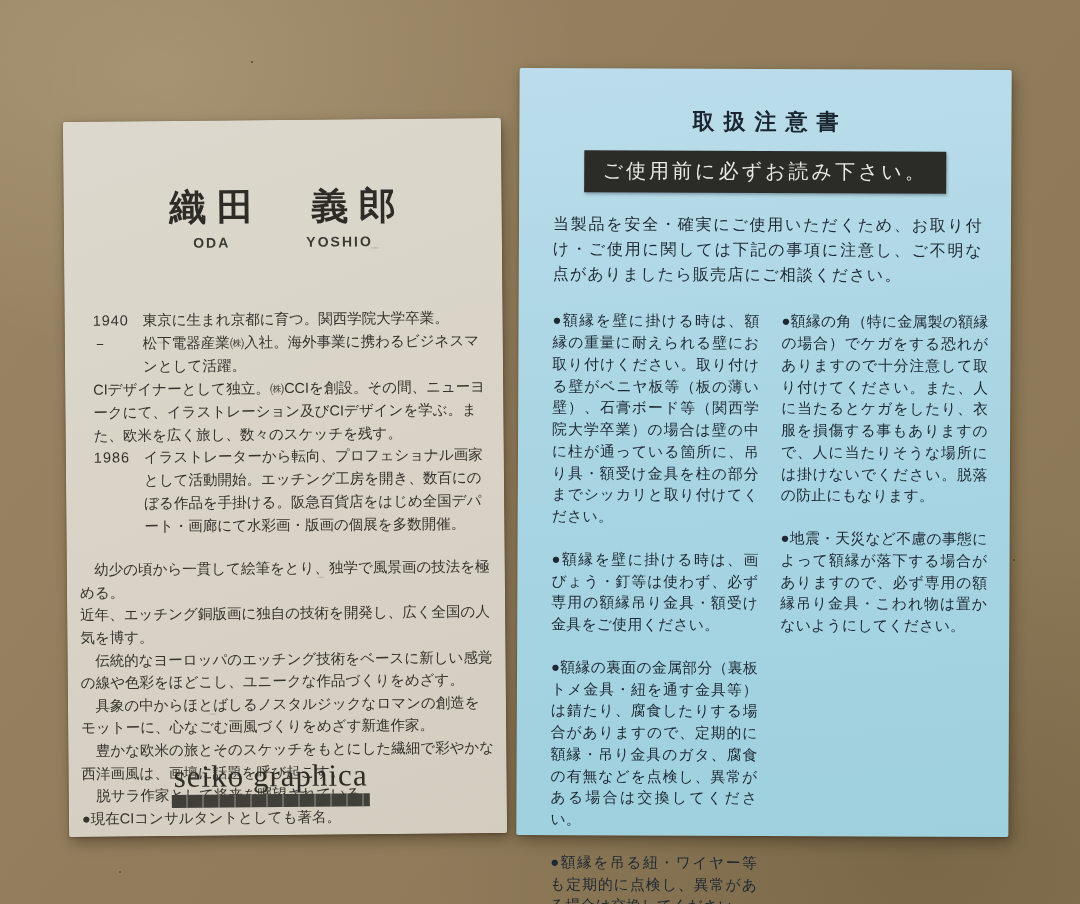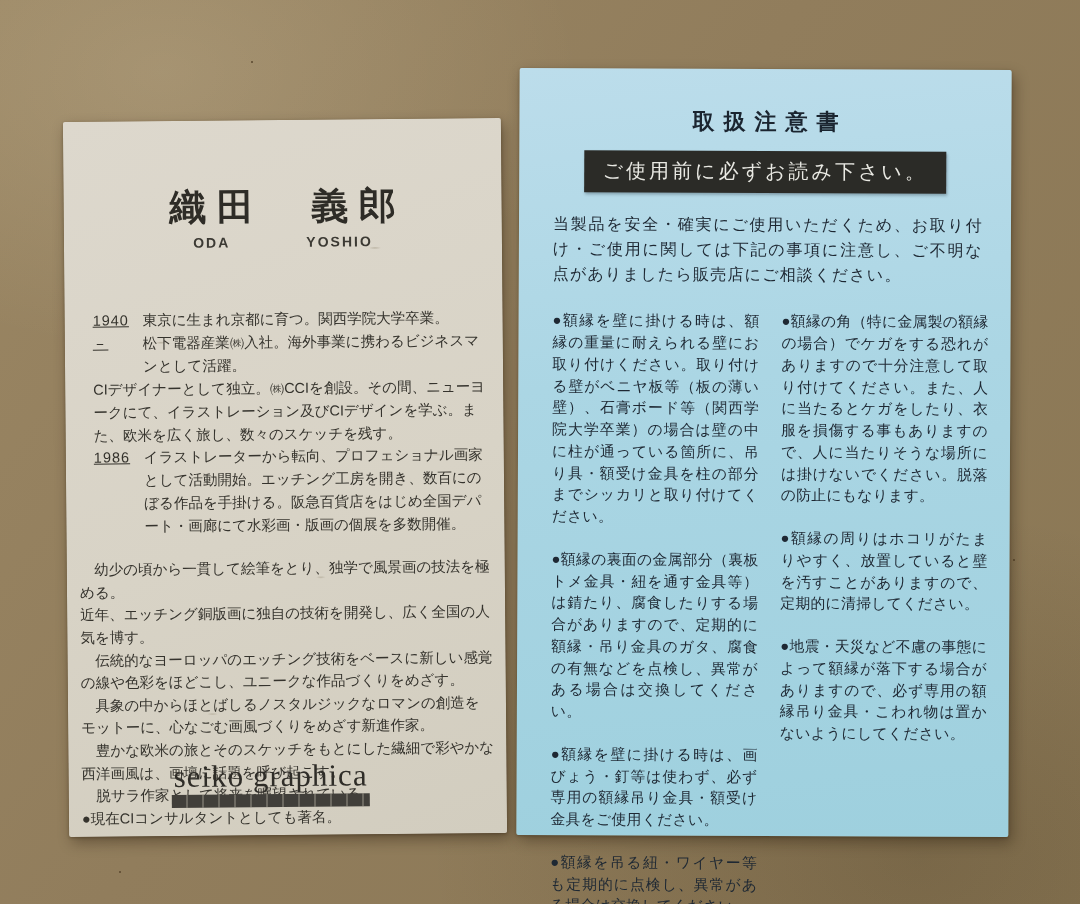--- a/index.html
+++ b/index.html
@@ -75,21 +75,20 @@
   }
   .bio-timeline {
     margin: 58px 14px 0 28px;
     font-size: 14.5px;
     line-height: 1.58;
   }
   .timeline-row { display: flex; }
   .timeline-year {
     flex: 0 0 50px;
     letter-spacing: 1px;
-    text-decoration: underline;
   }
   .timeline-text { flex: 1; }
 
   .bio-paragraphs {
     margin: 20px 12px 0 13px;
     font-size: 14.5px;
     line-height: 1.56;
   }
   .bio-paragraphs p { margin: 0; }
   .bio-paragraphs p.indent { text-indent: 1em; }
@@ -218,26 +217,25 @@
   <div class="sheet sheet-instructions">
     <h2 class="inst-title">取扱注意書</h2>
 
     <div class="inst-banner">ご使用前に必ずお読み下さい。</div>
 
     <p class="inst-intro">当製品を安全・確実にご使用いただくため、お取り付け・ご使用に関しては下記の事項に注意し、ご不明な点がありましたら販売店にご相談ください。</p>
 
     <div class="inst-columns">
       <div class="inst-col">
         <p>●額縁を壁に掛ける時は、額縁の重量に耐えられる壁にお取り付けください。取り付ける壁がベニヤ板等（板の薄い壁）、石膏ボード等（関西学院大学卒業）の場合は壁の中に柱が通っている箇所に、吊り具・額受け金具を柱の部分までシッカリと取り付けてください。</p>
+        <p>●額縁を壁に掛ける時は、画びょう・釘等は使わず、必ず専用の額縁吊り金具・額受け金具をご使用ください。</p>
         <p>●額縁の裏面の金属部分（裏板トメ金具・紐を通す金具等）は錆たり、腐食したりする場合がありますので、定期的に額縁・吊り金具のガタ、腐食の有無などを点検し、異常がある場合は交換してください。</p>
-        <p>●額縁を壁に掛ける時は、画びょう・釘等は使わず、必ず専用の額縁吊り金具・額受け金具をご使用ください。</p>
         <p>●額縁を吊る紐・ワイヤー等も定期的に点検し、異常がある場合は交換してください。</p>
       </div>
       <div class="inst-col">
         <p>●額縁の角（特に金属製の額縁の場合）でケガをする恐れがありますので十分注意して取り付けてください。また、人に当たるとケガをしたり、衣服を損傷する事もありますので、人に当たりそうな場所には掛けないでください。脱落の防止にもなります。</p>
-        <p>●額縁の周りはホコリがたまりやすく、放置していると壁を汚すことがありますので、定期的に清掃してください。</p>
         <p>●地震・天災など不慮の事態によって額縁が落下する場合がありますので、必ず専用の額縁吊り金具・こわれ物は置かないようにしてください。</p>
       </div>
     </div>
 
   </div>
 
 </div>
 
 </body></html>

